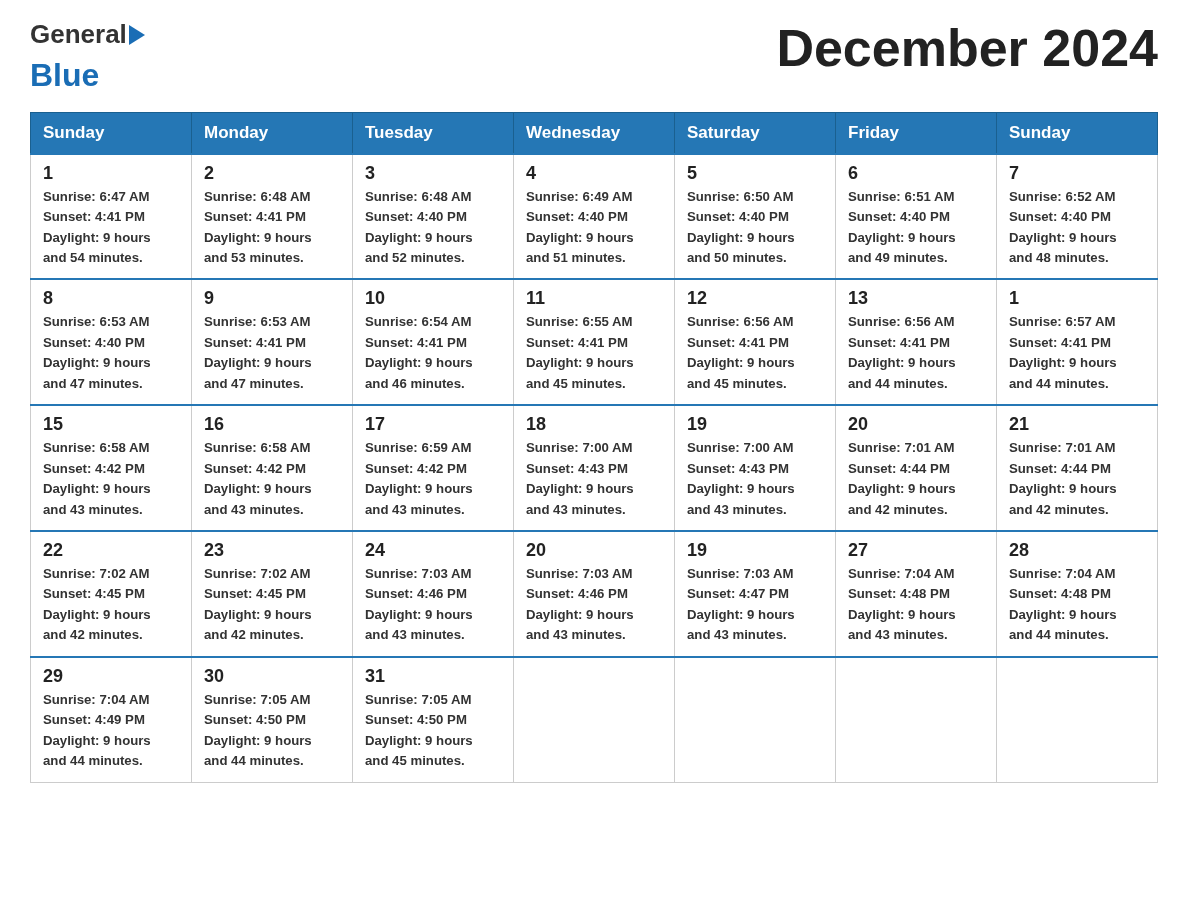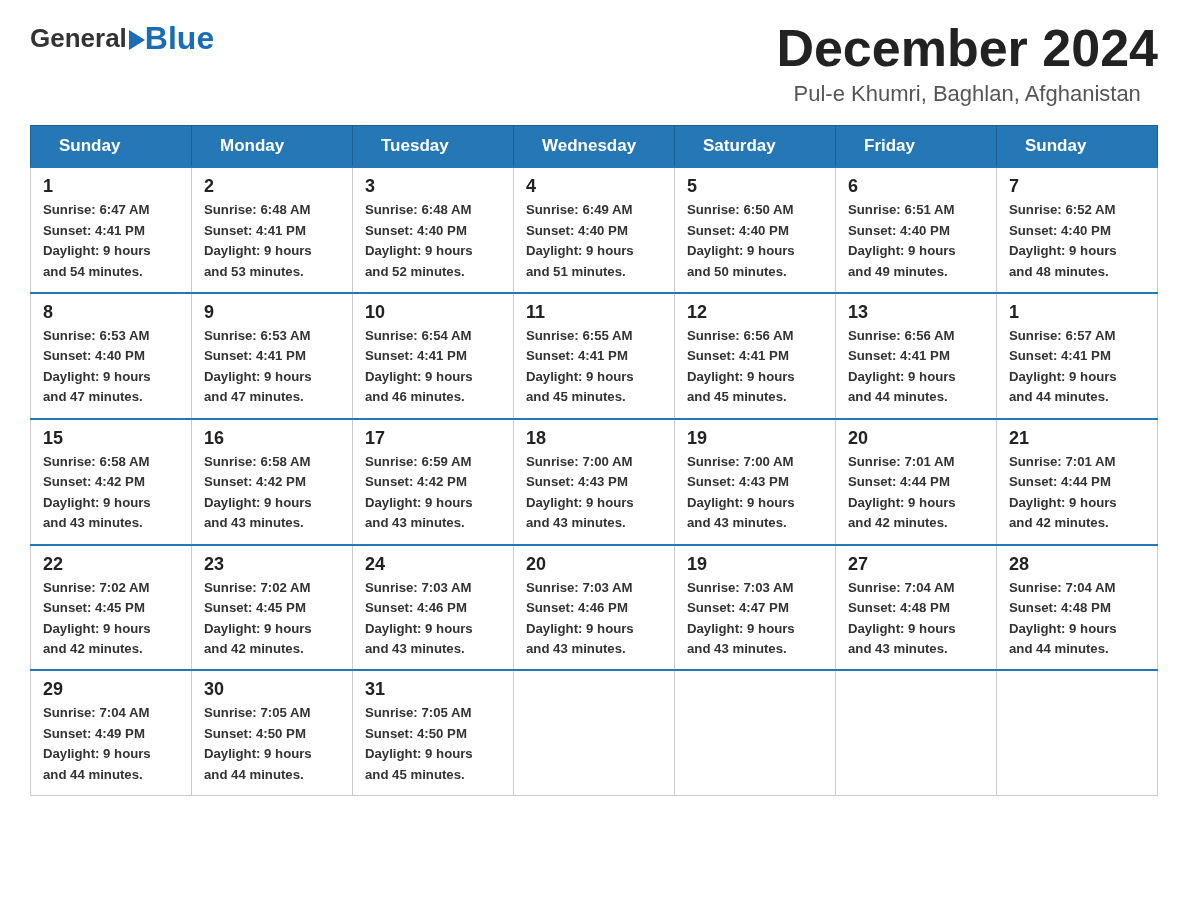--- a/index.html
+++ b/index.html
@@ -26,33 +26,34 @@
       width: 0;
       height: 0;
       border-left: 16px solid #1a6db5;
       border-top: 10px solid transparent;
       border-bottom: 10px solid transparent;
       margin-left: 2px;
       margin-top: 2px;
     }
     .logo-wrapper {
       display: flex;
-      flex-direction: row;
+      flex-direction: column;
+      gap: 8px;
     }
     .logo-row1 {
       display: flex;
       align-items: center;
     }
     .logo-blue-text {
       color: #1a6db5;
       font-size: 32px;
       font-weight: bold;
     }
     .title-block {
-      text-align: center;
+      text-align: left;
     }
     .month-title {
       font-size: 52px;
       font-weight: bold;
       color: #222;
       line-height: 1.1;
     }
     .location-title {
       font-size: 22px;
       color: #555;
@@ -62,21 +63,21 @@
       width: 100%;
       border-collapse: collapse;
     }
     .calendar thead tr {
       background-color: #2577b5;
     }
     .calendar thead th {
       color: #fff;
       font-size: 17px;
       font-weight: bold;
-      padding: 10px 28px;
+      padding: 10px 12px;
       text-align: left;
       border: 1px solid #1a6090;
       width: 14.28%;
     }
     .calendar tbody td {
       vertical-align: top;
       padding: 8px 12px 10px 12px;
       border: 1px solid #ccc;
       font-size: 13.5px;
       color: #333;
@@ -112,21 +113,20 @@
 <div class="header">
   <div class="logo-wrapper">
     <div class="logo-row1">
       <span class="logo-text">General</span>
       <div class="logo-triangle"></div>
     </div>
     <span class="logo-blue-text">Blue</span>
   </div>
   <div class="title-block">
     <div class="month-title">December 2024</div>
-    <div class="location-title">Pul-e Khumri, Baghlan, Afghanistan</div>
   </div>
 </div>
 
 <table class="calendar">
   <thead>
     <tr>
       <th>Sunday</th>
       <th>Monday</th>
       <th>Tuesday</th>
       <th>Wednesday</th>

